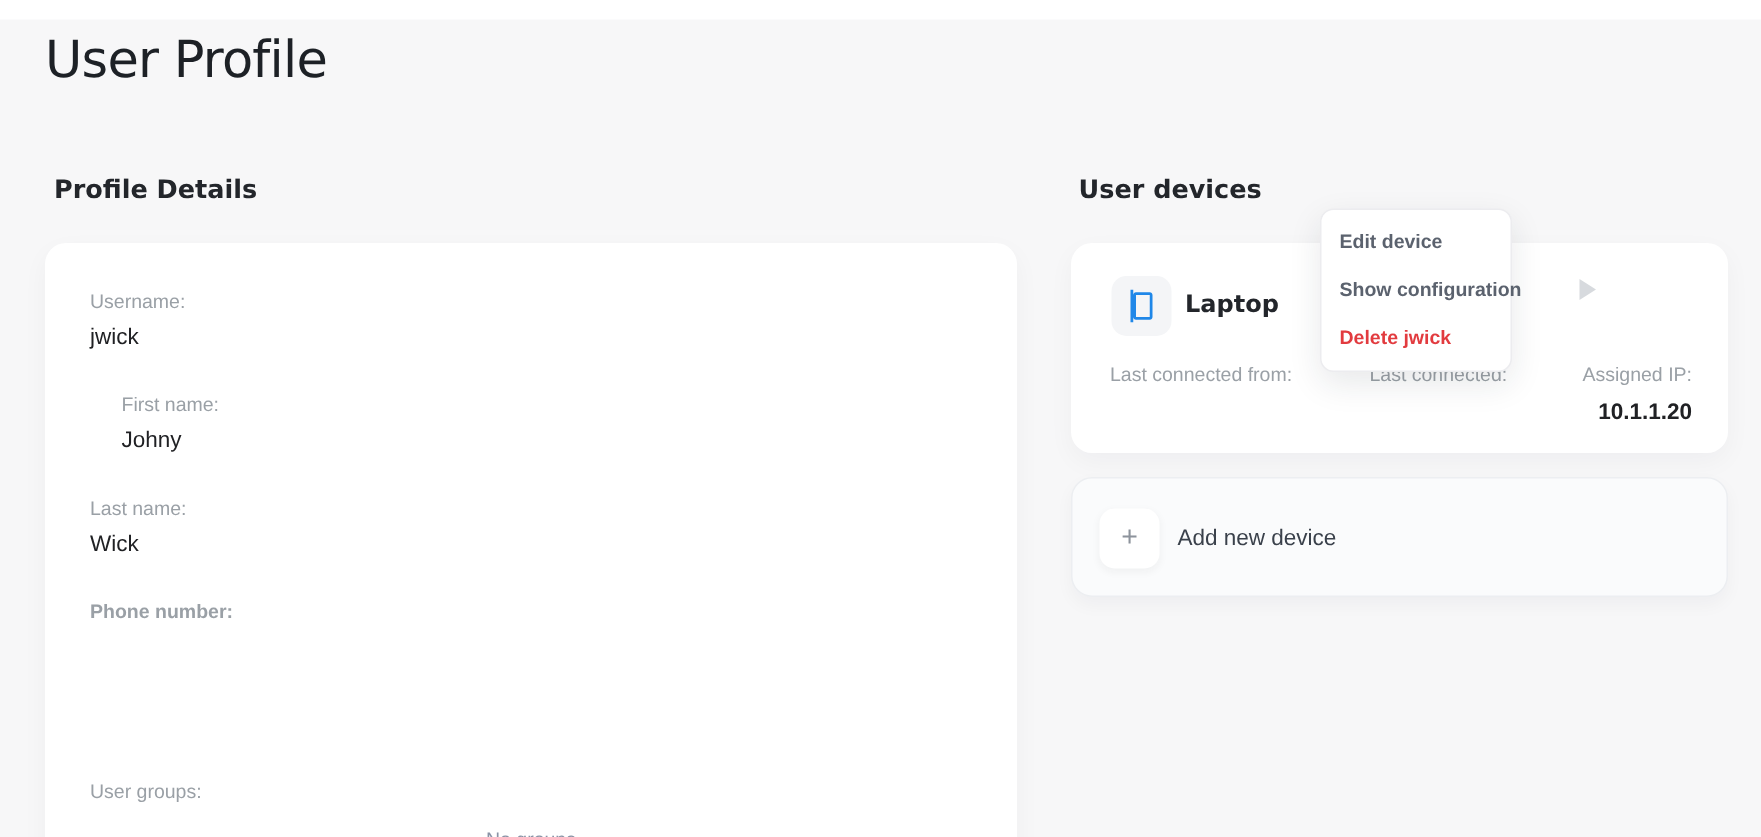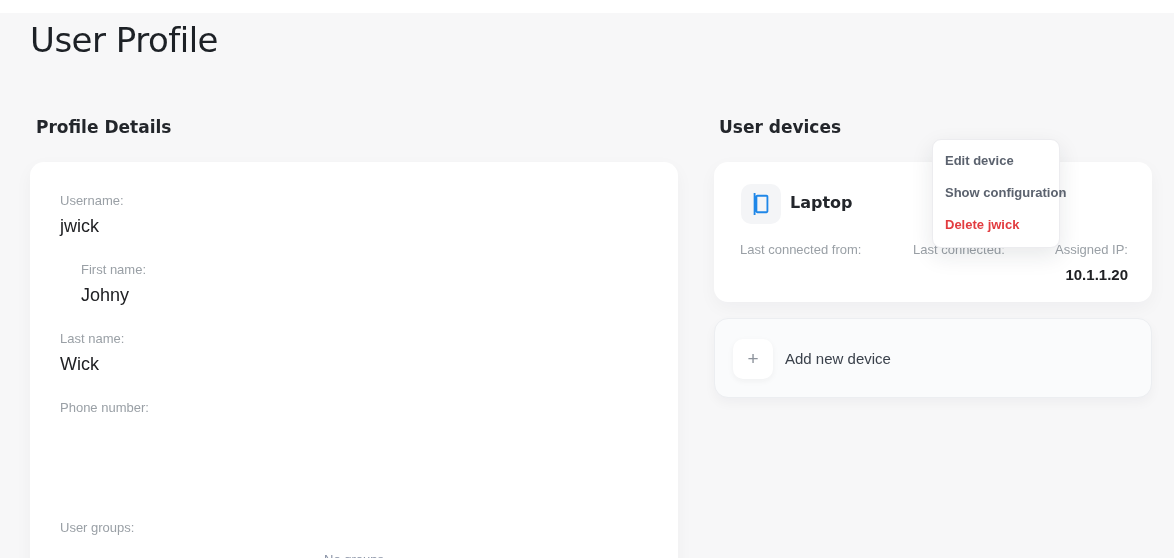--- a/index.html
+++ b/index.html
@@ -29,25 +29,25 @@
   .heading-devices { left:719px; }
 
   .card {
     position:absolute; background:#ffffff; border-radius:14px;
     box-shadow:0 6px 18px rgba(30,35,45,0.04);
   }
   .profile-card { left:30px; top:162px; width:648px; height:430px; }
 
   .field-group { position:absolute; left:30px; }
   .field-label { font-size:13px; color:#9aa0a6; display:block; }
-  .field-value { font-size:18px; color:#202124; display:block; margin-top:8px; }
+  .field-value { font-size:15px; color:#202124; display:block; margin-top:8px; }
   .fg-0 { top:31px; }
   .fg-1 { top:100px;margin-left:21px; }
   .fg-2 { top:169px; }
-  .fg-3 { top:238px; }
+  .fg-3 { top:238px;font-weight:bold; }
   .fg-4 { top:289px; }
   .fg-5 { top:358px; }
   .empty-groups {
     position:absolute; top:390px; left:0; width:100%;
     text-align:center; font-size:13px; color:#8a93a6;
   }
 
   .device-card { left:714px; top:162px; width:438px; height:140px; }
   .device-icon-box {
     position:absolute; left:27px; top:22px; width:40px; height:40px;
@@ -62,21 +62,21 @@
   }
 
   .meta-label { font-size:13px; color:#9aa0a6; position:absolute; top:80px; }
   .meta-from { left:26px; }
   .meta-last { left:199px; }
   .meta-ip-col { position:absolute; top:80px; right:24px; text-align:right; }
   .meta-ip-label { font-size:13px; color:#9aa0a6; display:block; }
   .meta-ip-value { font-size:15px; font-weight:bold; color:#202124; display:block; margin-top:9px; }
 
   .context-menu {
-    position:absolute; left:932px; top:139px; width:128px; height:109px;
+    position:absolute; left:880px; top:139px; width:128px; height:109px;
     background:#ffffff; border:1px solid #ececef; border-radius:9px;
     box-shadow:0 8px 22px rgba(30,35,45,0.10); z-index:20;
     padding:13px 0 0 12px;
   }
   .menu-item {
     display:block; font-size:13px; font-weight:bold; color:#5b626e;
     margin-bottom:17px; cursor:pointer; white-space:nowrap;
   }
   .menu-item.danger { color:#e23b3f; }
   .menu-arrow {

